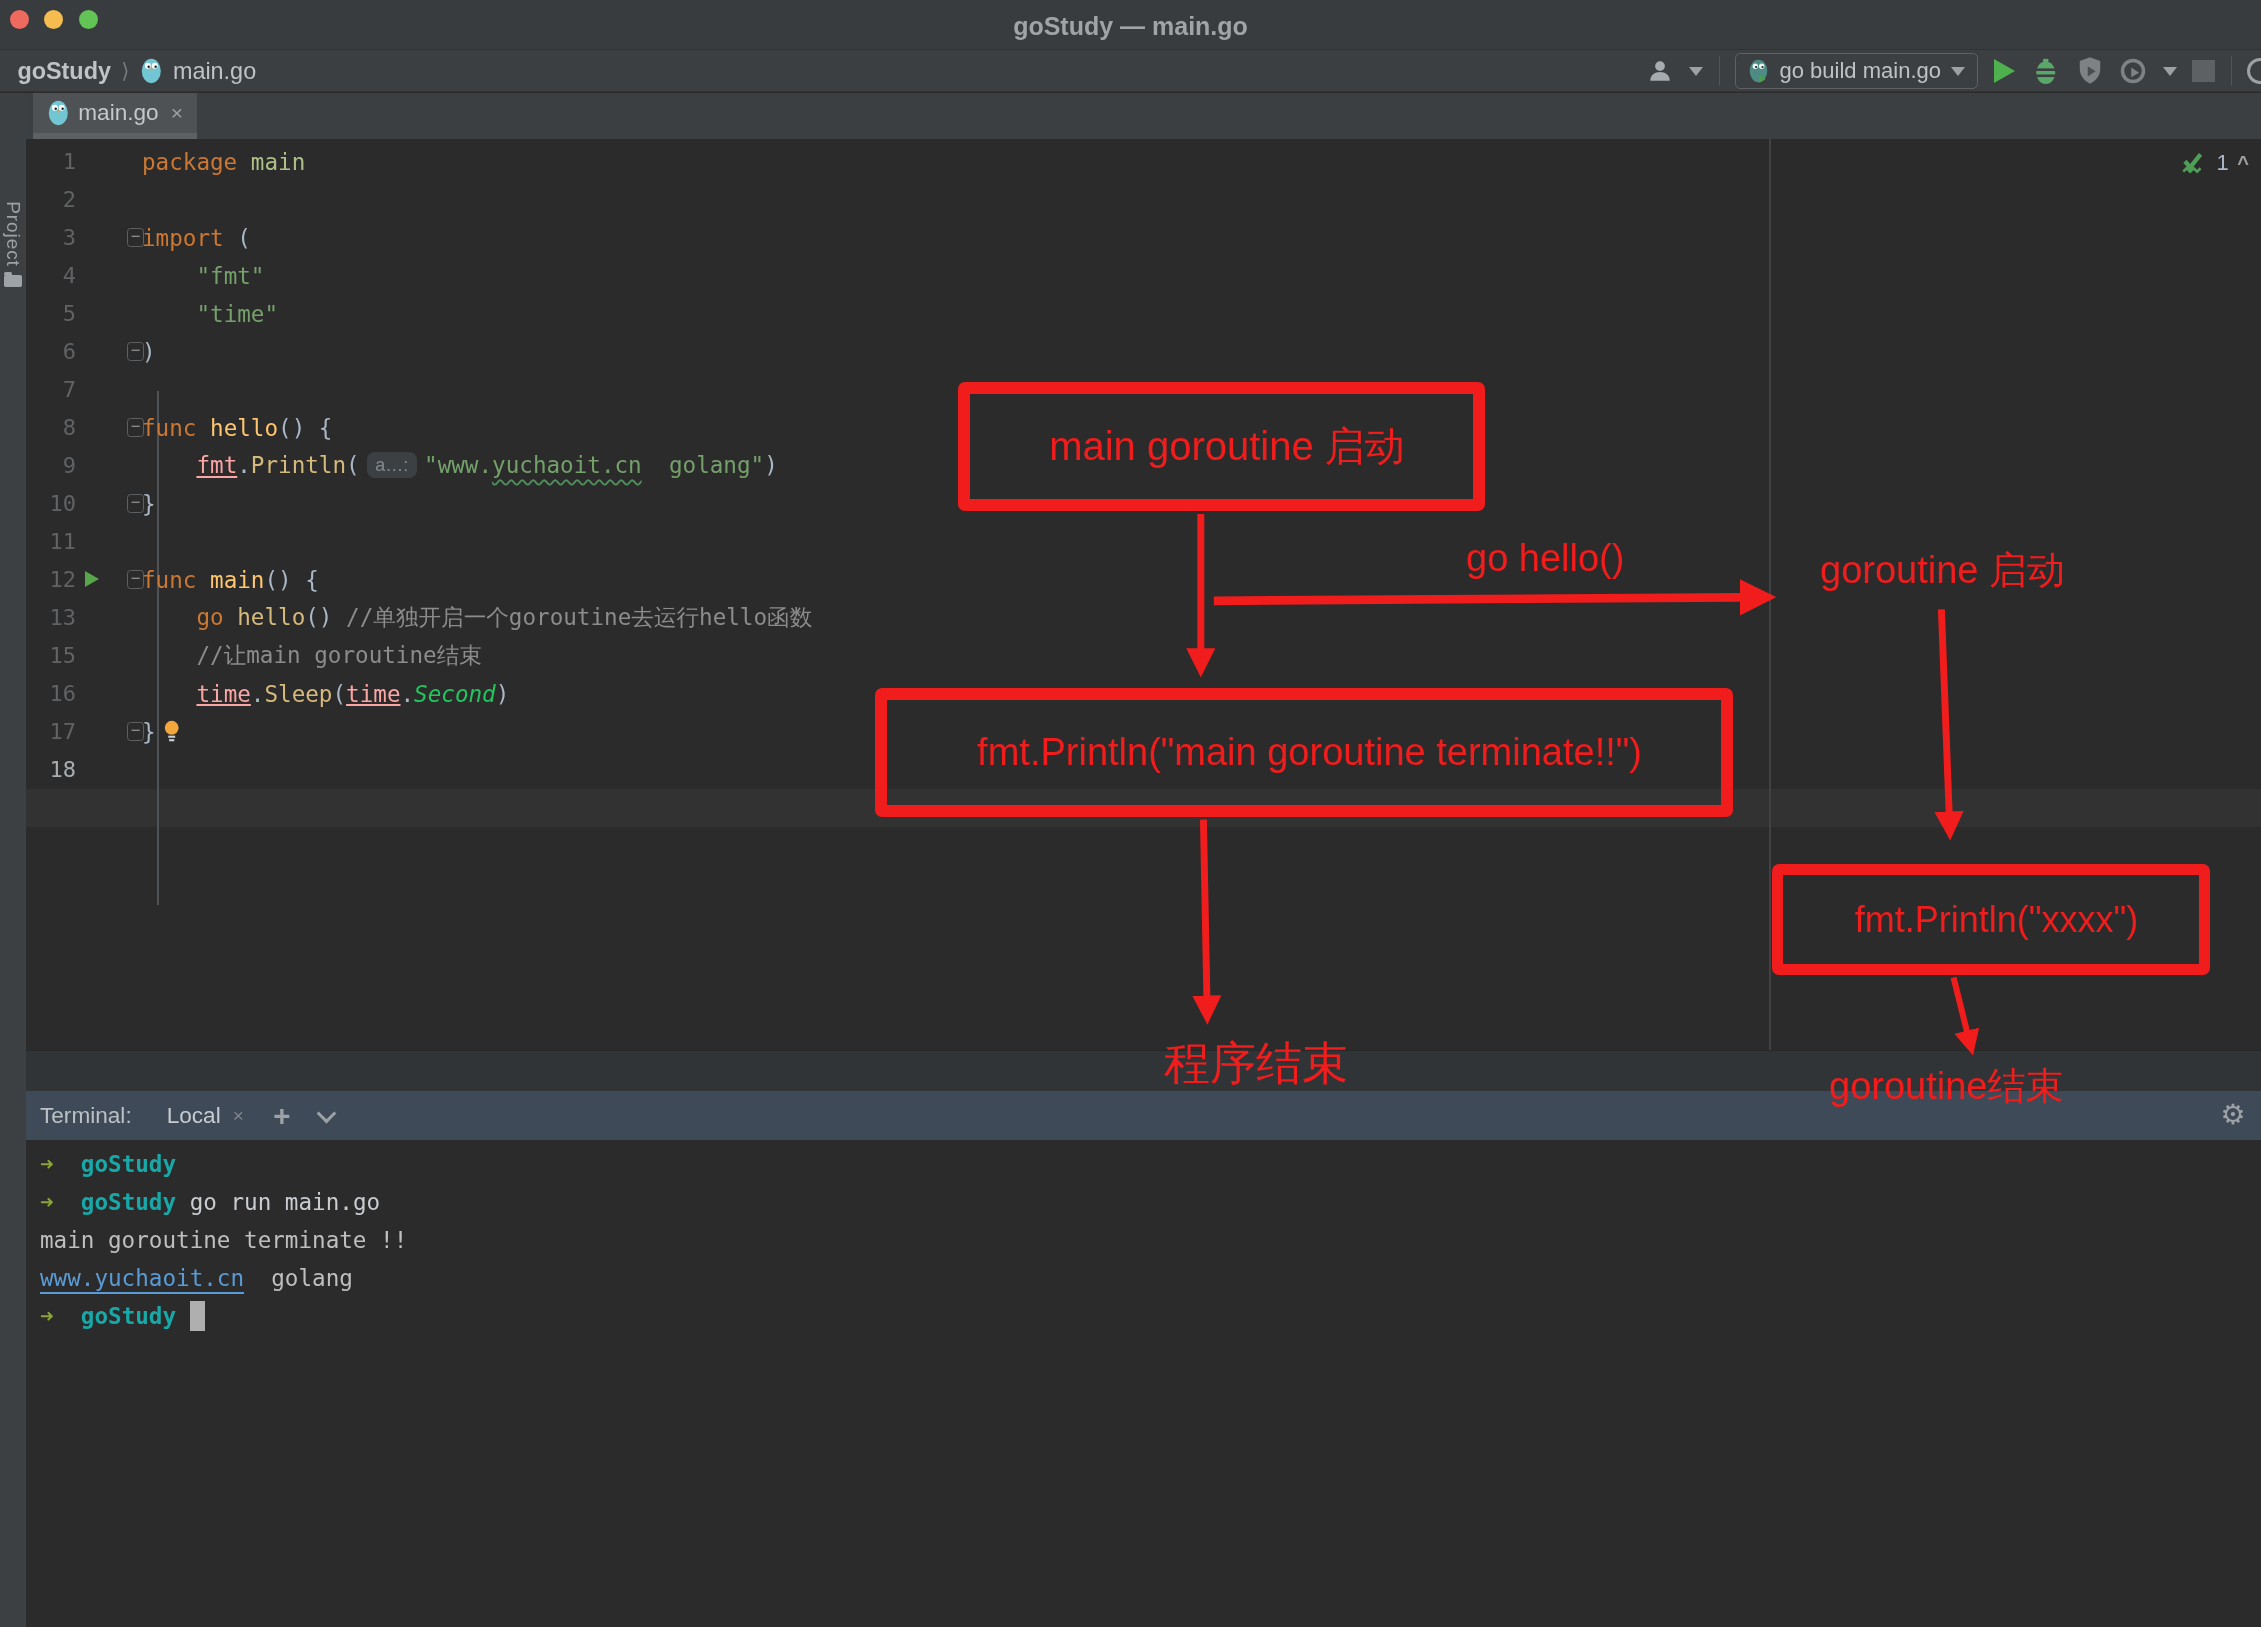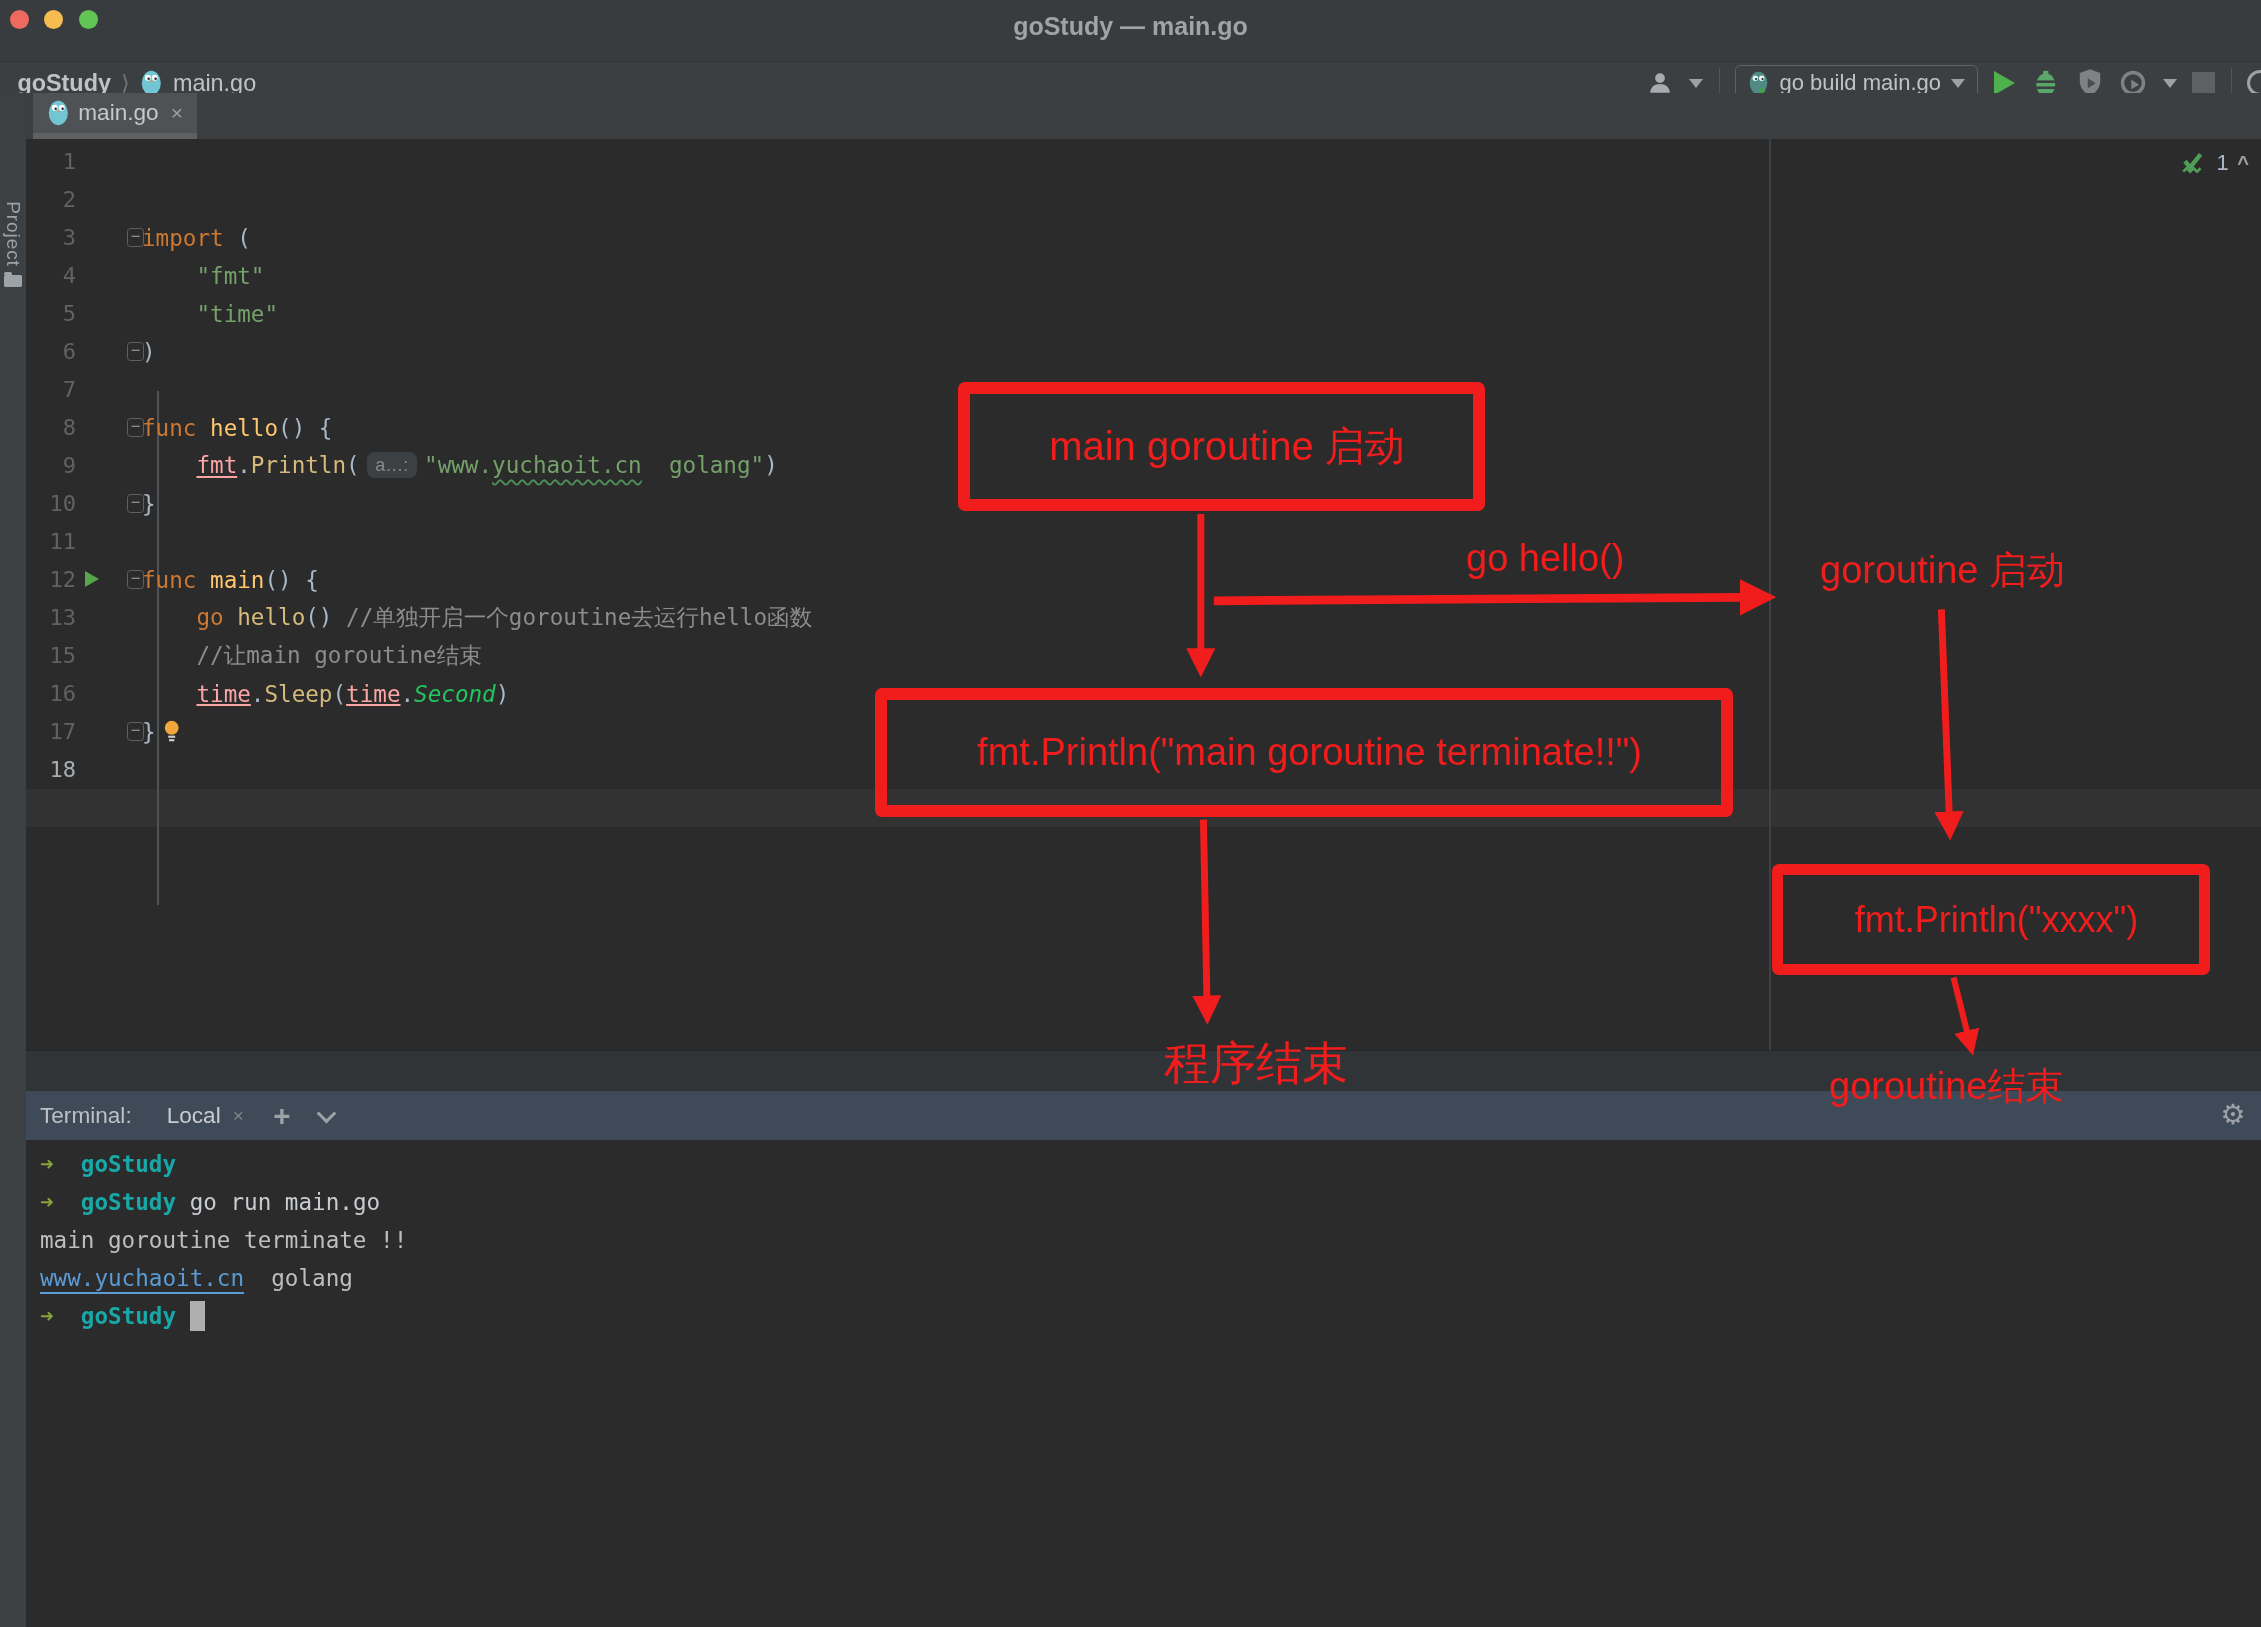--- a/index.html
+++ b/index.html
@@ -1,21 +1,21 @@
 <!DOCTYPE html>
 <html style="--red: #f11d1d;font-size:14px"><head>
 <meta charset="utf-8">
 <style>
   :root{ --red:#f11d1d; --chrome:#3c3f41; --editor:#2b2b2b; --plain:#a9b7c6; }
   *{margin:0;padding:0;box-sizing:border-box;}
   body{background:#2b2b2b;font-family:"Liberation Sans",sans-serif;}
   .app{position:relative;width:2261px;height:1627px;background:var(--editor);overflow:hidden;}
 
   
-  .titlebar{position:relative;height:62px;background:#393c3e;border-bottom:0.9px solid #303233;}
+  .titlebar{position:relative;height:50px;background:#393c3e;border-bottom:0.9px solid #303233;}
   .lights{position:absolute;left:9.6px;top:10.4px;display:flex;gap:15.6px;}
   .light{width:19px;height:19px;border-radius:50%;}
   .light.r{background:#ee6a5f;} .light.y{background:#f5bd4f;} .light.g{background:#61c454;}
   .wtitle{position:absolute;left:0;right:0;top:12px;text-align:center;font-size:25px;font-weight:bold;color:#a0a4a7;}
 
   
   .navbar{position:relative;height:42px;background:var(--chrome);border-bottom:0.9px solid #313436;}
   .crumbs{position:absolute;left:17.4px;top:0;height:42px;display:flex;align-items:center;gap:10.4px;font-size:23.4px;color:#bfc3c7;}
   .crumbs .proj{font-weight:bold;}
   .crumbs .sep{color:#75797c;font-size:21px;}
@@ -194,21 +194,21 @@
         <span>main.go</span>
         <span class="close">×</span>
       </div>
     </div>
 
     <div class="editor">
       <div class="curline"></div>
       <div class="marginguide"></div>
       <div class="foldline"></div>
       <div class="codewrap" id="code-lines">
-          <div class="crow"><span class="gnum">1</span><span class="gicons"></span></div>
+          <div class="crow"><span class="gnum">1</span><span class="gicons"></span><span class="ccontent"><span class="tk-kw">package</span><span class="tk-pl"> </span><span class="tk-pkgname">main</span></span></div>
           <div class="crow"><span class="gnum">2</span><span class="gicons"></span><span class="ccontent"></span></div>
           <div class="crow"><span class="gnum">3</span><span class="gicons"><span class="foldm">−</span></span><span class="ccontent"><span class="tk-kw">import</span><span class="tk-pl"> </span><span class="tk-pun">(</span></span></div>
           <div class="crow"><span class="gnum">4</span><span class="gicons"></span><span class="ccontent"><span class="tk-pl">    </span><span class="tk-str">"fmt"</span></span></div>
           <div class="crow"><span class="gnum">5</span><span class="gicons"></span><span class="ccontent"><span class="tk-pl">    </span><span class="tk-str">"time"</span></span></div>
           <div class="crow"><span class="gnum">6</span><span class="gicons"><span class="foldm">−</span></span><span class="ccontent"><span class="tk-pun">)</span></span></div>
           <div class="crow"><span class="gnum">7</span><span class="gicons"></span><span class="ccontent"></span></div>
           <div class="crow"><span class="gnum">8</span><span class="gicons"><span class="foldm">−</span></span><span class="ccontent"><span class="tk-kw">func</span><span class="tk-pl"> </span><span class="tk-fn">hello</span><span class="tk-pun">() {</span></span></div>
           <div class="crow"><span class="gnum">9</span><span class="gicons"></span><span class="ccontent"><span class="tk-pl">    </span><span class="tk-pkg">fmt</span><span class="tk-pl">.</span><span class="tk-call">Println</span><span class="tk-pun">(</span><span class="tk-hint">a…:</span><span class="tk-str">"www.</span><span class="tk-strw">yuchaoit.cn</span><span class="tk-str">  golang"</span><span class="tk-pun">)</span></span></div>
           <div class="crow"><span class="gnum">10</span><span class="gicons"><span class="foldm">−</span></span><span class="ccontent"><span class="tk-pun">}</span></span></div>
           <div class="crow"><span class="gnum">11</span><span class="gicons"></span><span class="ccontent"></span></div>

